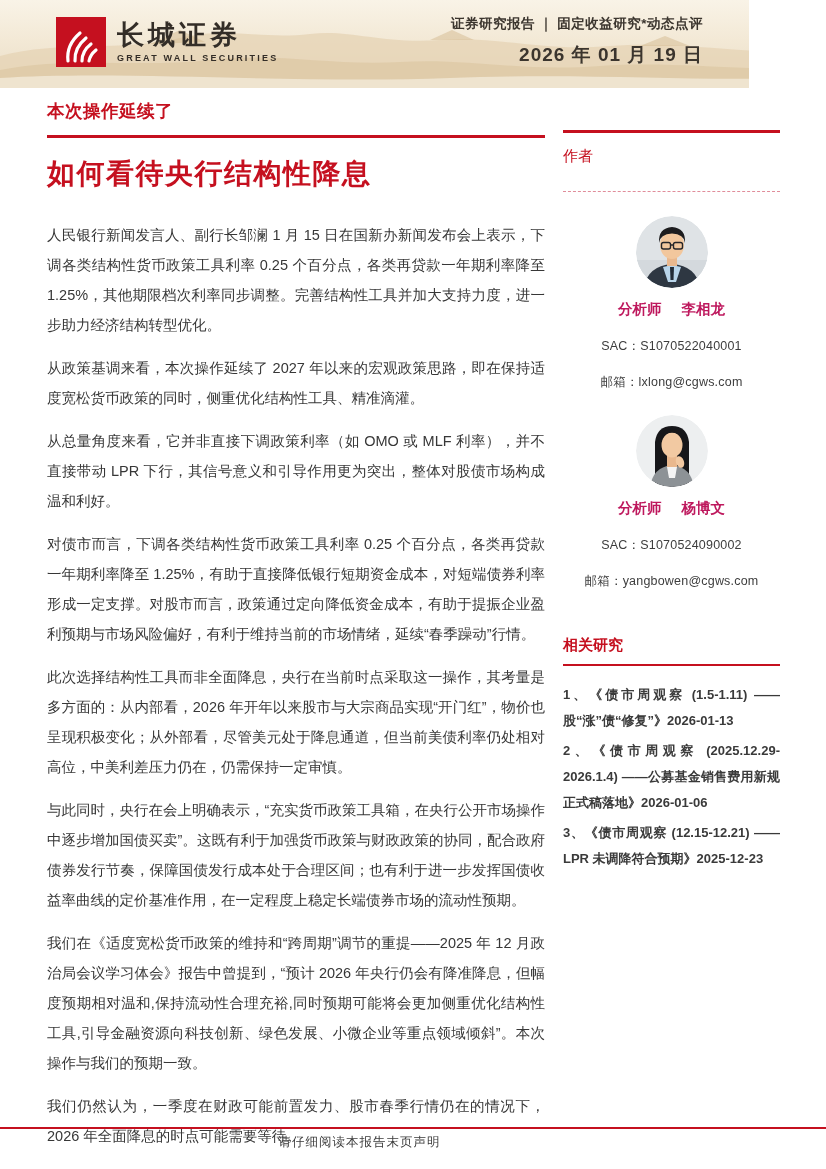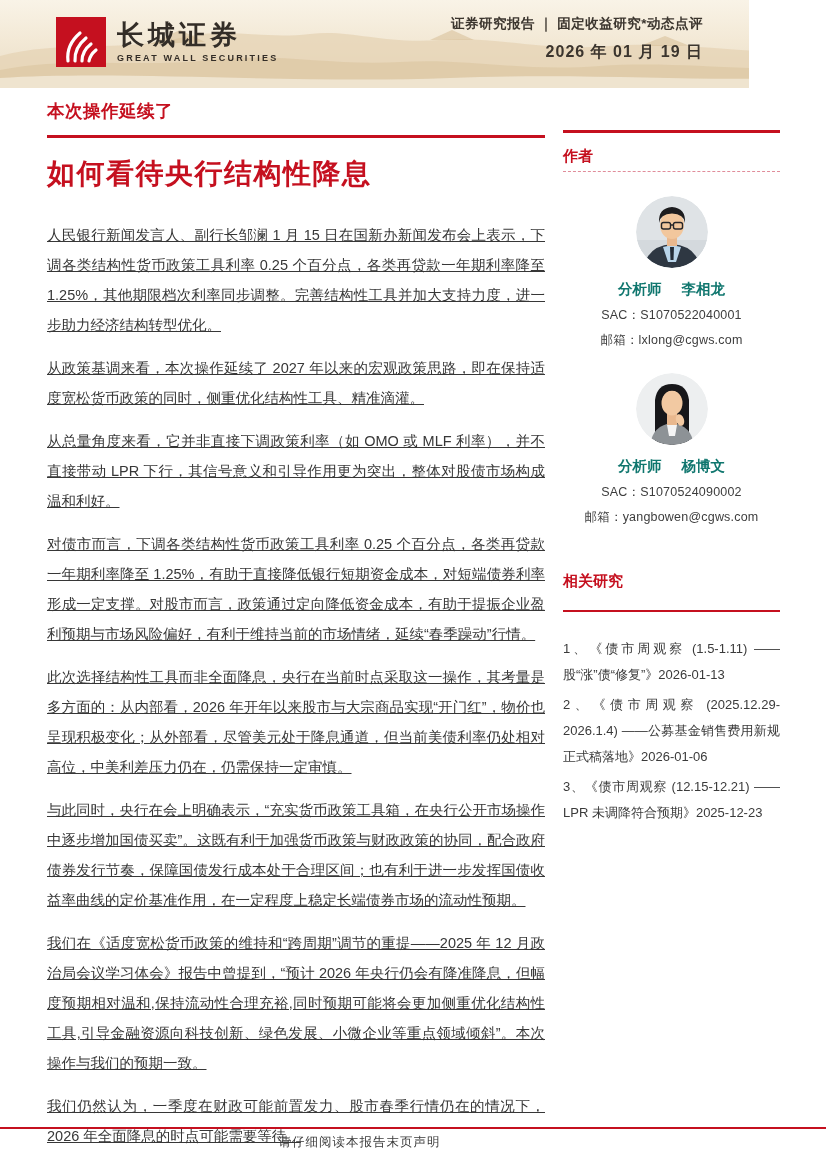--- a/index.html
+++ b/index.html
@@ -19,62 +19,62 @@
     overflow:hidden;
   }
   .header svg.mountains { position:absolute; left:0; top:0; }
   .logo-block { position:absolute; left:56px; top:17px; display:flex; align-items:center; }
   .logo-mark { width:50px; height:50px; display:block; }
   .logo-text { margin-left:11px; }
   .logo-cn { font-size:27px; font-weight:bold; color:#332d27; letter-spacing:4px; line-height:1; }
   .logo-en { font-size:9px; font-weight:bold; color:#332d27; letter-spacing:2.2px; margin-top:4px; }
   .header-info { position:absolute; right:46px; top:15px; text-align:right; color:#3b352e; }
   .header-type { font-size:13.5px; font-weight:600; letter-spacing:0.5px; }
-  .header-date { font-size:16px; font-weight:600; margin-top:9px; letter-spacing:1px; }
+  .header-date { font-size:19px; font-weight:600; margin-top:9px; letter-spacing:1px; }
 
   
   .main-col { position:absolute; left:47px; top:99px; width:498px; }
   .section-label {
     color:var(--red); font-size:17.5px; font-weight:bold;
     padding-bottom:12px; border-bottom:3px solid var(--red);
     letter-spacing:0.5px;
   }
   .report-title {
     color:var(--red); font-size:28px; font-weight:bold;
     margin-top:17px; letter-spacing:1.5px;
   }
   .body-text { margin-top:27px; }
   .body-text p {
     font-size:14.5px; line-height:30px; text-align:justify;
-    color:#373737; margin-bottom:13px;text-decoration:underline;
+    color:#373737; margin-bottom:13px;
   }
 
   
   .sidebar { position:absolute; left:563px; top:99px; width:217px; }
   .sidebar-topline { height:34px; border-bottom:3px solid var(--red); }
   .authors-title {
-    color:var(--red); font-size:15px; font-weight:bold;
-    margin-top:14px; padding-bottom:5px;
+    color:var(--red); font-size:15px; font-weight:normal;
+    margin-top:14px; padding-bottom:25px;
     border-bottom:1px dashed #e08d9a;
   }
   .analyst-card { text-align:center; }
   .avatar {
     width:72px; height:72px; border-radius:50%;
     margin:24px auto 12px auto; overflow:hidden; display:block;
   }
-  .analyst-name-row { font-size:14.5px; font-weight:bold; color:#0f766e; }
+  .analyst-name-row { font-size:14.5px; font-weight:bold; color:#be185d; }
   .analyst-role { margin-right:20px; }
-  .analyst-meta { font-size:12.5px; color:#3d3d3d; margin-top:8px; letter-spacing:0.2px; }
+  .analyst-meta { font-size:12.5px; color:#3d3d3d; margin-top:19px; letter-spacing:0.2px; }
 
   .related-title {
     color:var(--red); font-size:15px; font-weight:bold;
-    margin-top:46px; padding-bottom:19px;
+    margin-top:46px; padding-bottom:9px;
     border-bottom:2px solid var(--red);
   }
-  .related-list { margin-top:24px; }
+  .related-list { margin-top:16px;font-weight:bold; }
   .related-item {
     font-size:13px; line-height:26px; color:#3a3a3a;
     text-align:justify; margin-bottom:4px;
   }
 
   
   .footer-line { position:absolute; top:1127px; left:0; width:826px; border-top:2px solid var(--red); }
   .footer-text {
     position:absolute; top:1134px; left:0; width:719px;
     text-align:center; font-size:12.5px; color:#3a3a3a; letter-spacing:1px;

